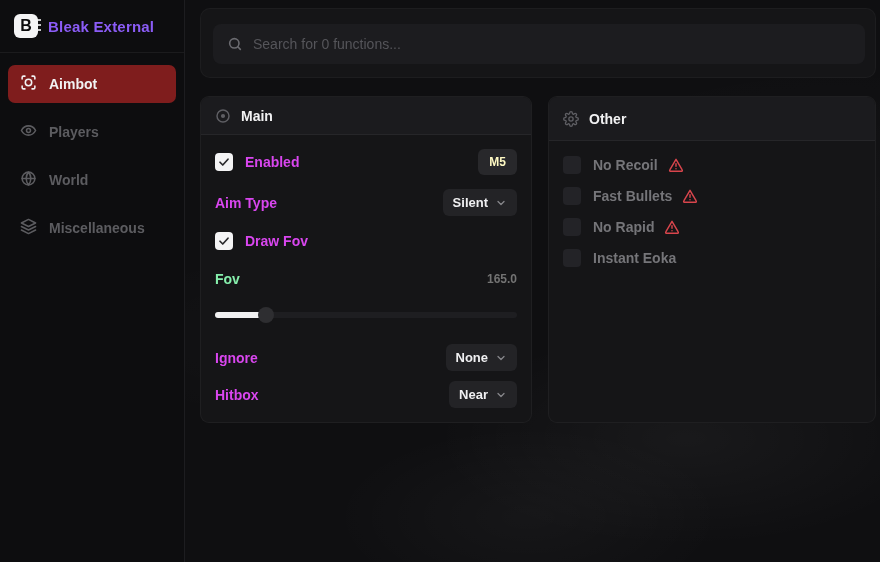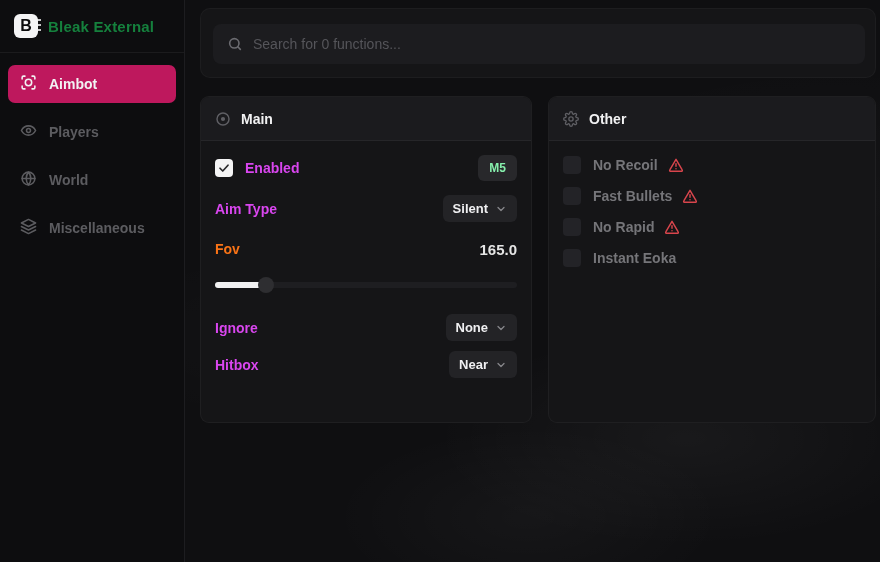--- a/index.html
+++ b/index.html
@@ -36,29 +36,29 @@
     color:#0b0b0c; font-weight:bold; font-size:16px;
     display:flex; align-items:center; justify-content:center;
     position:relative;
   }
   .brand-logo::after{ 
     content:""; position:absolute; right:-3px; top:3px; width:5px; height:16px;
     background:
       linear-gradient(transparent 0 2px,#f4f4f5 2px 4px,transparent 4px 7px,#f4f4f5 7px 9px,transparent 9px 12px,#f4f4f5 12px 14px,transparent 14px);
     opacity:.8;
   }
-  .brand-title { font-size:15px; font-weight:700; color:#15803d; letter-spacing:.2px; }
+  .brand-title { font-size:15px; font-weight:700; color:#8b5cf6; letter-spacing:.2px; }
   .nav { padding:12px 8px; display:flex; flex-direction:column; gap:10px; }
   .nav-item {
     display:flex; align-items:center; gap:12px;
     padding:9px 12px; border-radius:7px; cursor:pointer;
     color:#5c5c60; font-size:14px; font-weight:600;
   }
   .nav-item svg { stroke:#5c5c60; }
-  .nav-item.active { background:#be185d; color:#f2f2f3; }
+  .nav-item.active { background:#7f1d1d; color:#f2f2f3; }
   .nav-item.active svg { stroke:#f2f2f3; }
 
   
   .content { position:relative; z-index:1; flex:1; height:100%; padding:8px 4px 0 15px; overflow:hidden; }
   .search-wrap {
     background:#151517; border:1px solid rgba(255,255,255,0.035);
     border-radius:10px; height:70px; padding:15px 10px 0 12px;
   }
   .search-box {
     display:flex; align-items:center; gap:10px;
@@ -94,35 +94,35 @@
     width:18px; height:18px; border-radius:4px; margin-right:12px;
     display:flex; align-items:center; justify-content:center; cursor:pointer;
     flex:0 0 18px;
   }
   .checkbox.checked { background:#f4f4f5; }
   .checkbox.unchecked { background:#232327; }
   .checkbox svg { display:none; }
   .checkbox.checked svg { display:block; }
 
   .lbl { font-size:14px; font-weight:600; color:#d946ef; }
-  .lbl.dim { color:#f97316; }
+  .lbl.dim { color:#86efac; }
 
   .keybind {
-    background:#28282b; color:#86efac; border:none; cursor:pointer;
+    background:#28282b; color:#fef9c3; border:none; cursor:pointer;
     font-size:12px; font-weight:700; font-family:"Liberation Sans", sans-serif;
     padding:6px 11px; border-radius:6px;
   }
   .dropdown {
     display:flex; align-items:center; gap:7px; cursor:pointer;
     background:#232326; border-radius:6px; padding:6px 10px;
     font-size:13px; font-weight:700; color:#f0f0f2;
   }
   .dropdown svg { stroke:#86868a; }
 
-  .fov-value { font-size:15px; font-weight:600; color:#e5e5e5; }
+  .fov-value { font-size:12px; font-weight:600; color:#737373; }
   .slider-row { margin-top:10px; }
   .slider {
     position:relative; width:100%; height:6px; border-radius:3px;
     background:#1e1e21; cursor:pointer;
   }
   .slider-fill { position:absolute; left:0; top:0; height:6px; border-radius:3px; background:#f1f1f2; }
   .slider-thumb {
     position:absolute; top:50%; width:16px; height:16px; border-radius:50%;
     background:#2e2e31; transform:translate(-50%,-50%); cursor:grab;
   }
@@ -233,20 +233,28 @@
             <span class="dropdown">
               <span>Silent</span>
               <span style="display:flex">
                 <svg width="12" height="12" viewBox="0 0 24 24" fill="none" stroke-width="2.6" stroke-linecap="round" stroke-linejoin="round">
                     <path d="m6 9 6 6 6-6"></path>
                   </svg>
               </span>
             </span>
           </div>
 
+          <div class="row">
+            <span class="checkbox checked">
+              <svg width="12" height="12" viewBox="0 0 24 24" fill="none" stroke="#2a2a2d" stroke-width="3.4" stroke-linecap="round" stroke-linejoin="round">
+                  <path d="M4 12.5 9.5 18 20 6.5"></path>
+                </svg>
+            </span>
+            <span class="lbl">Draw Fov</span>
+          </div>
 
           <div class="row" style="margin-top:16px;">
             <span class="lbl dim">Fov</span>
             <span class="grow"></span>
             <span class="fov-value">165.0</span>
           </div>
 
           <div class="row slider-row">
             <div class="slider">
               <div class="slider-fill" style="width: 17%;"></div>

